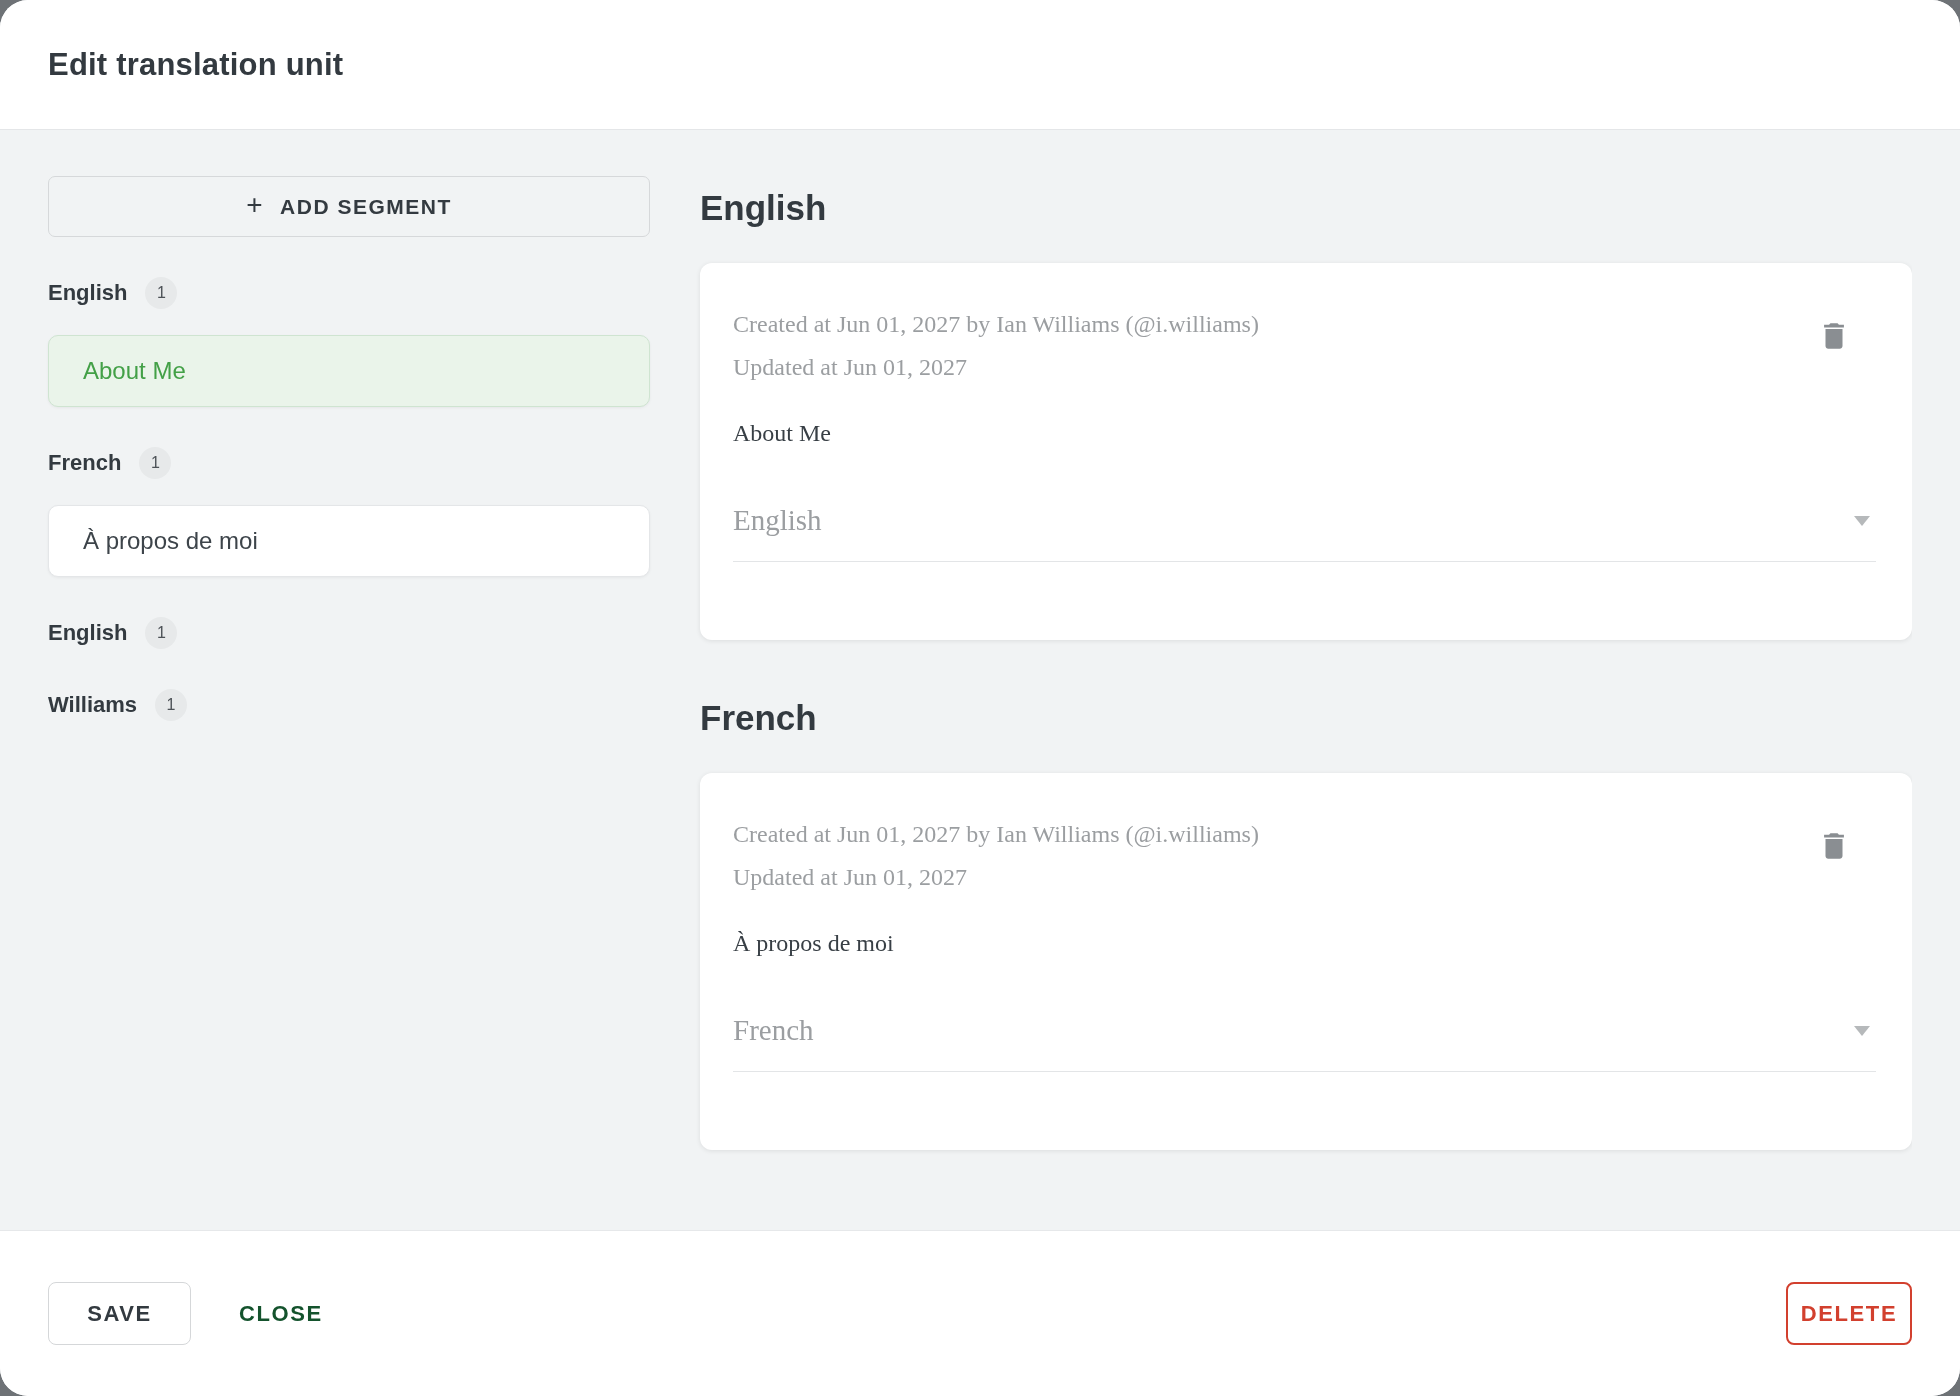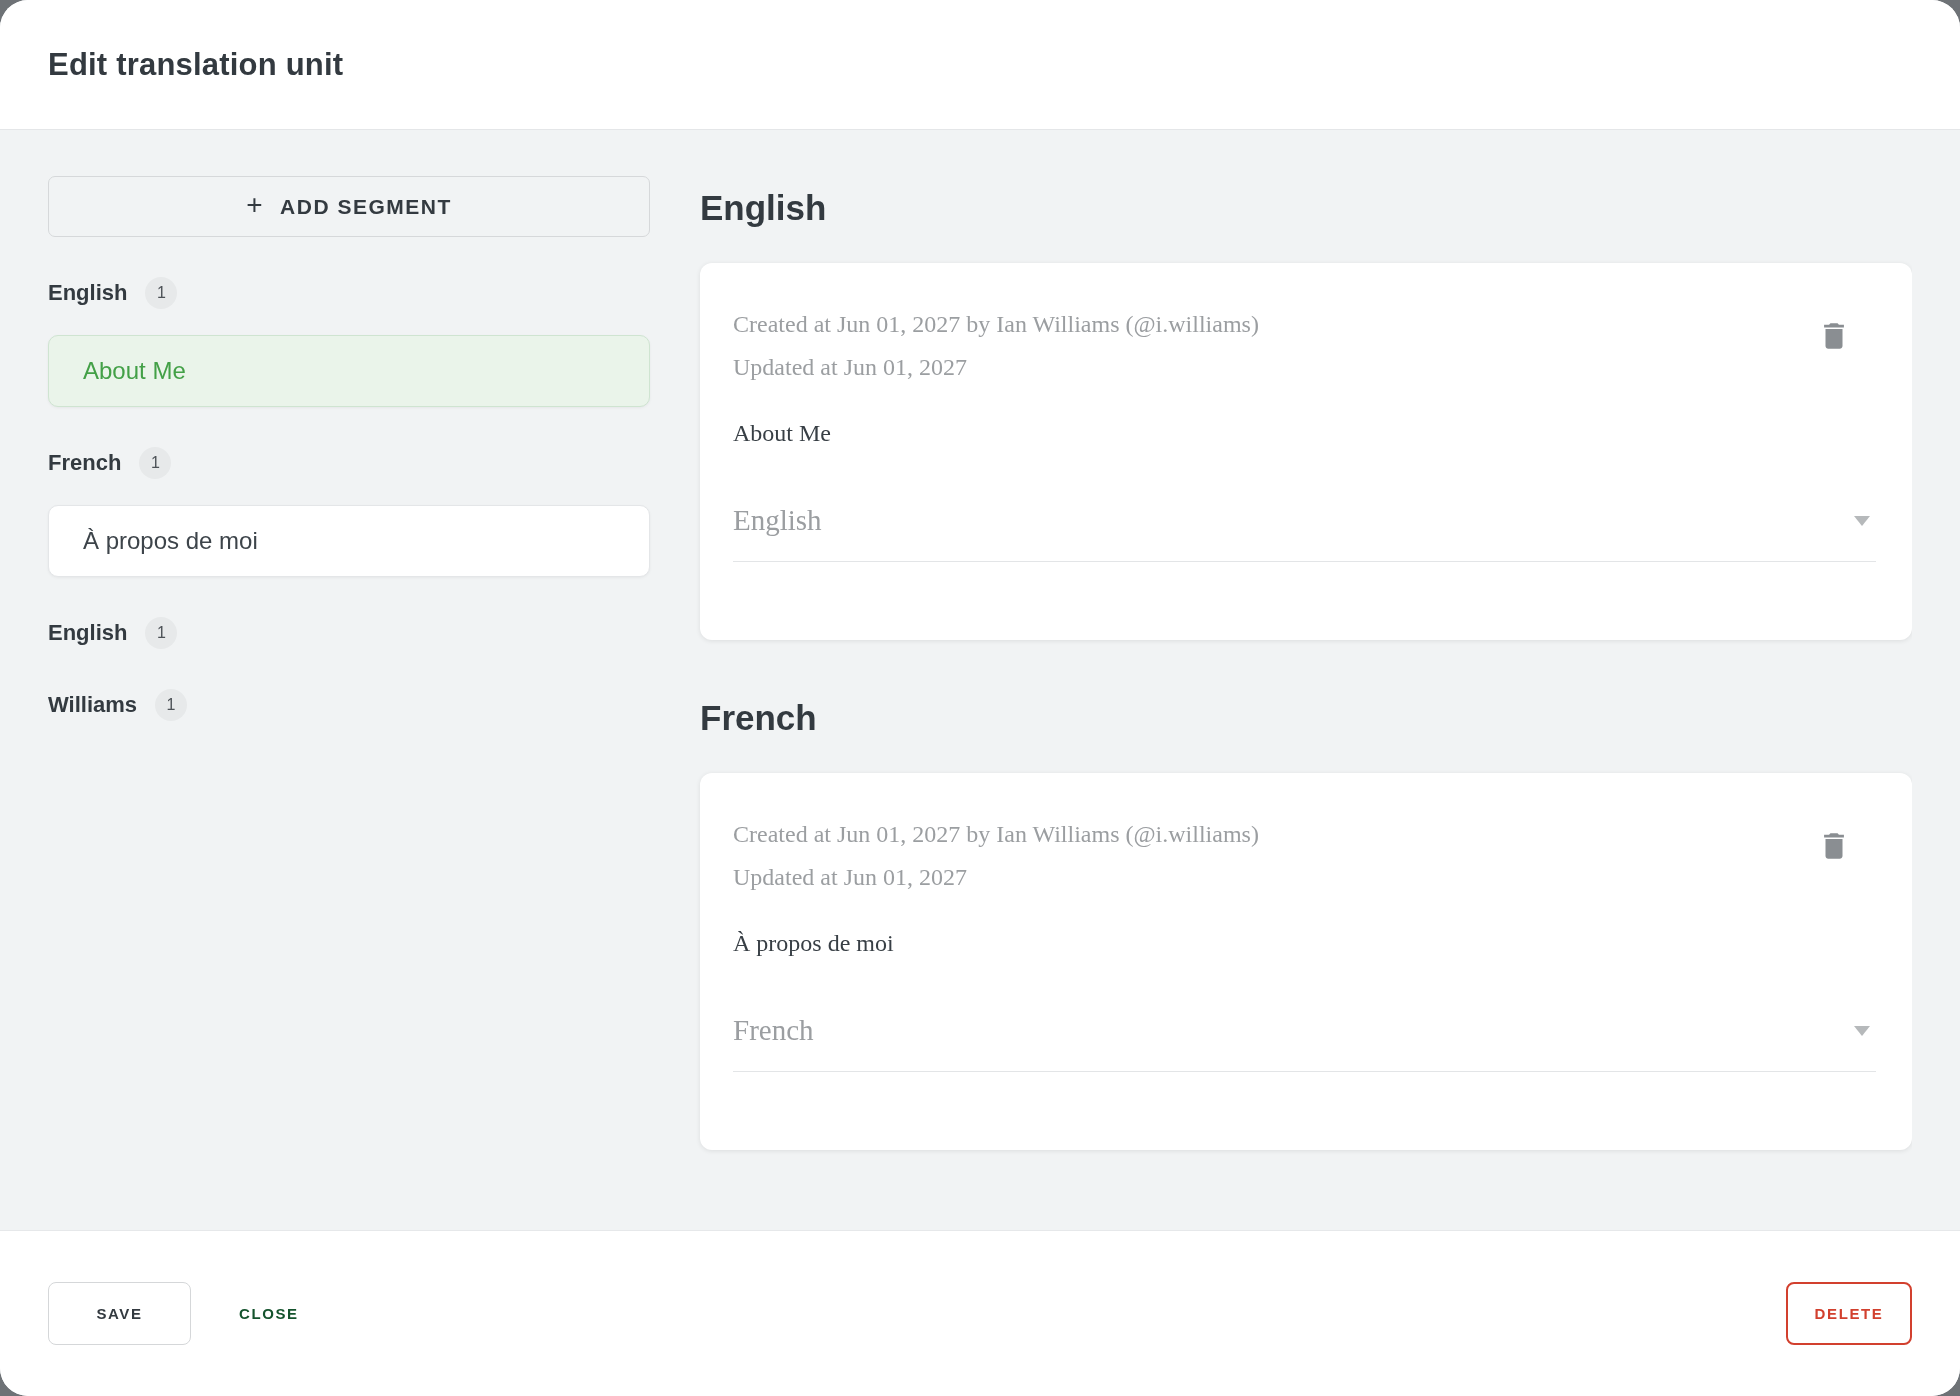--- a/index.html
+++ b/index.html
@@ -99,21 +99,21 @@
   
   .dlg-footer {
     height: 166px; background: #ffffff;
     border-top: 1px solid #e6e8ea;
     display: flex; align-items: center;
     padding: 0 48px; flex: 0 0 auto;
   }
   .btn {
     height: 63px; border-radius: 8px;
     font-family: inherit;
-    font-size: 15px; font-weight: 600; letter-spacing: 1.6px;
+    font-size: 22px; font-weight: 600; letter-spacing: 1.6px;
     display: flex; align-items: center; justify-content: center;
     cursor: pointer; background: transparent;
   }
   .btn-save {
     width: 143px; border: 1px solid #d5d7d9; color: #333a40; background: #ffffff;
   }
   .btn-close {
     border: none; color: #14532d; padding: 0 34px; margin-left: 14px;
   }
   .btn-delete {

